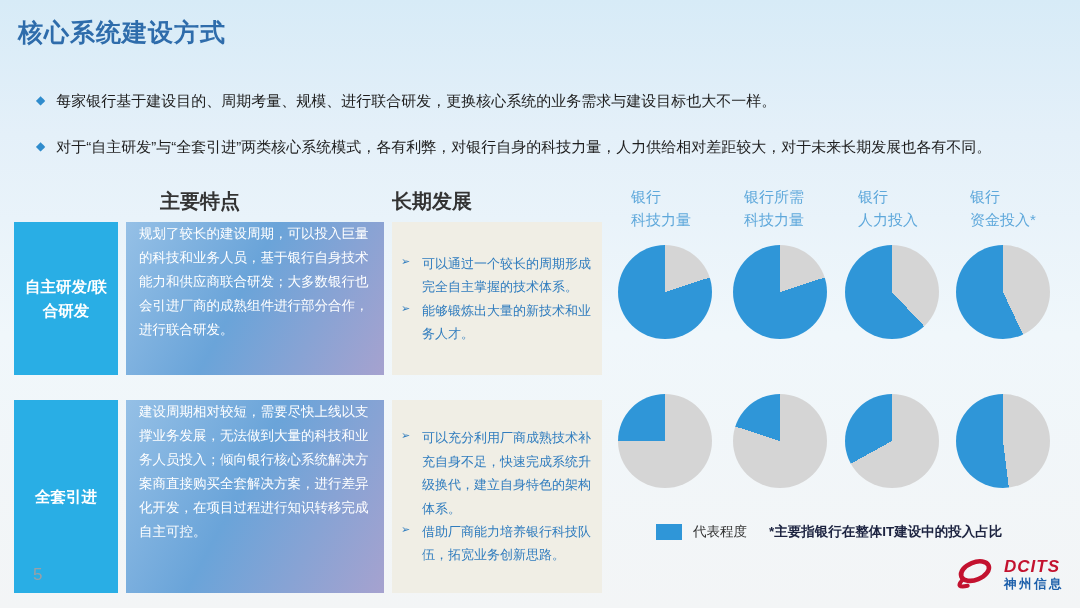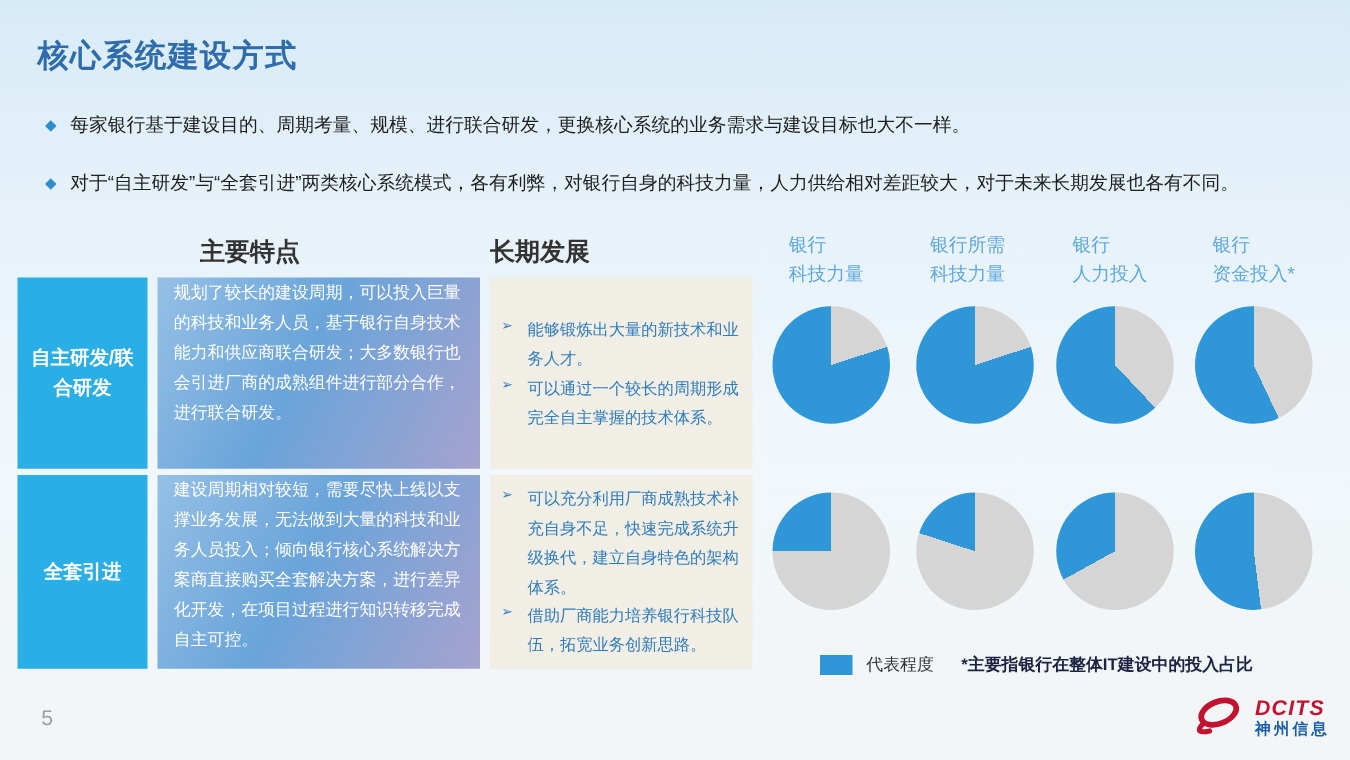--- a/index.html
+++ b/index.html
@@ -2,21 +2,21 @@
 <html><head>
 <meta charset="utf-8">
 <style>
   html,body { margin:0; padding:0; }
   body { font-family:"Liberation Sans","DejaVu Sans",sans-serif; background:#ccc; }
   .slide {
     position:relative; width:1080px; height:608px; overflow:hidden;
     background:linear-gradient(180deg,#d7ebf7 0%,#e4f0f9 22%,#f0f7fb 55%,#f3f5f6 100%);
   }
   .page-title {
-    position:absolute; left:18px; top:16px; margin:12px;
+    position:absolute; left:18px; top:16px; margin:0;
     font-size:25px; font-weight:bold; color:#2e6cab; letter-spacing:1px;
   }
   .bullet {
     position:absolute; left:36px; width:1020px; display:flex; gap:11px;
     font-size:15px; color:#1e1e1e; line-height:1.4;
   }
   .bullet.b1 { top:90px; } .bullet.b2 { top:136px; }
   .diamond { color:#2f8ccd; font-size:12px; padding-top:2px; flex:0 0 auto; }
 
   .col-header {
@@ -48,21 +48,21 @@
     position:absolute; left:392px; width:210px; background:#f0eee5;
     color:#2f7cbe; font-size:13px; line-height:1.8; padding:8px 10px 8px 6px;
     box-sizing:border-box; display:flex; flex-direction:column; justify-content:center;
     overflow:hidden;
   }
   .row-longterm ul { list-style:none; margin:0; padding:0; }
   .row-longterm li { position:relative; padding-left:24px; }
   .row-longterm li::before { content:"\27A2"; position:absolute; left:3px; top:0; font-size:11px; color:#2f7cbe; }
 
   .r1 { top:222px; height:153px; }
-  .r2 { top:380px; height:155px; }
+  .r2 { top:400px; height:193px; }
 
   .pie { position:absolute; width:94px; height:94px; border-radius:50%; }
   .pie.row1 { top:245px; } .pie.row2 { top:394px; }
   .pie.c0 { left:618px; } .pie.c1 { left:733px; }
   .pie.c2 { left:845px; } .pie.c3 { left:956px; }
 
   .legend-swatch { position:absolute; left:656px; top:524px; width:26px; height:16px; background:#2f96d8; }
   .legend-label { position:absolute; left:693px; top:523px; font-size:13.5px; color:#333; }
   .legend-footnote { position:absolute; left:769px; top:523px; font-size:13.5px; font-weight:600; color:#1c2340; }
 
@@ -106,22 +106,22 @@
   </div>
   <div class="pie-col-header p3">
     <div>银行</div>
     <div>资金投入*</div>
   </div>
 
   <div class="row-label r1">自主研发/联合研发</div>
   <div class="row-features r1">规划了较长的建设周期，可以投入巨量的科技和业务人员，基于银行自身技术能力和供应商联合研发；大多数银行也会引进厂商的成熟组件进行部分合作，进行联合研发。</div>
   <div class="row-longterm r1">
     <ul>
+      <li>可以通过一个较长的周期形成完全自主掌握的技术体系。</li>
       <li>能够锻炼出大量的新技术和业务人才。</li>
-      <li>可以通过一个较长的周期形成完全自主掌握的技术体系。</li>
     </ul>
   </div>
   <div class="pie row1 c0" style="background: conic-gradient(rgb(213, 213, 213) 0deg, rgb(213, 213, 213) 20%, rgb(47, 150, 216) 20%, rgb(47, 150, 216) 100%);"></div>
   <div class="pie row1 c1" style="background: conic-gradient(rgb(213, 213, 213) 0deg, rgb(213, 213, 213) 20%, rgb(47, 150, 216) 20%, rgb(47, 150, 216) 100%);"></div>
   <div class="pie row1 c2" style="background: conic-gradient(rgb(213, 213, 213) 0deg, rgb(213, 213, 213) 38%, rgb(47, 150, 216) 38%, rgb(47, 150, 216) 100%);"></div>
   <div class="pie row1 c3" style="background: conic-gradient(rgb(213, 213, 213) 0deg, rgb(213, 213, 213) 43%, rgb(47, 150, 216) 43%, rgb(47, 150, 216) 100%);"></div>
 
   <div class="row-label r2">全套引进</div>
   <div class="row-features r2">建设周期相对较短，需要尽快上线以支撑业务发展，无法做到大量的科技和业务人员投入；倾向银行核心系统解决方案商直接购买全套解决方案，进行差异化开发，在项目过程进行知识转移完成自主可控。</div>
   <div class="row-longterm r2">

